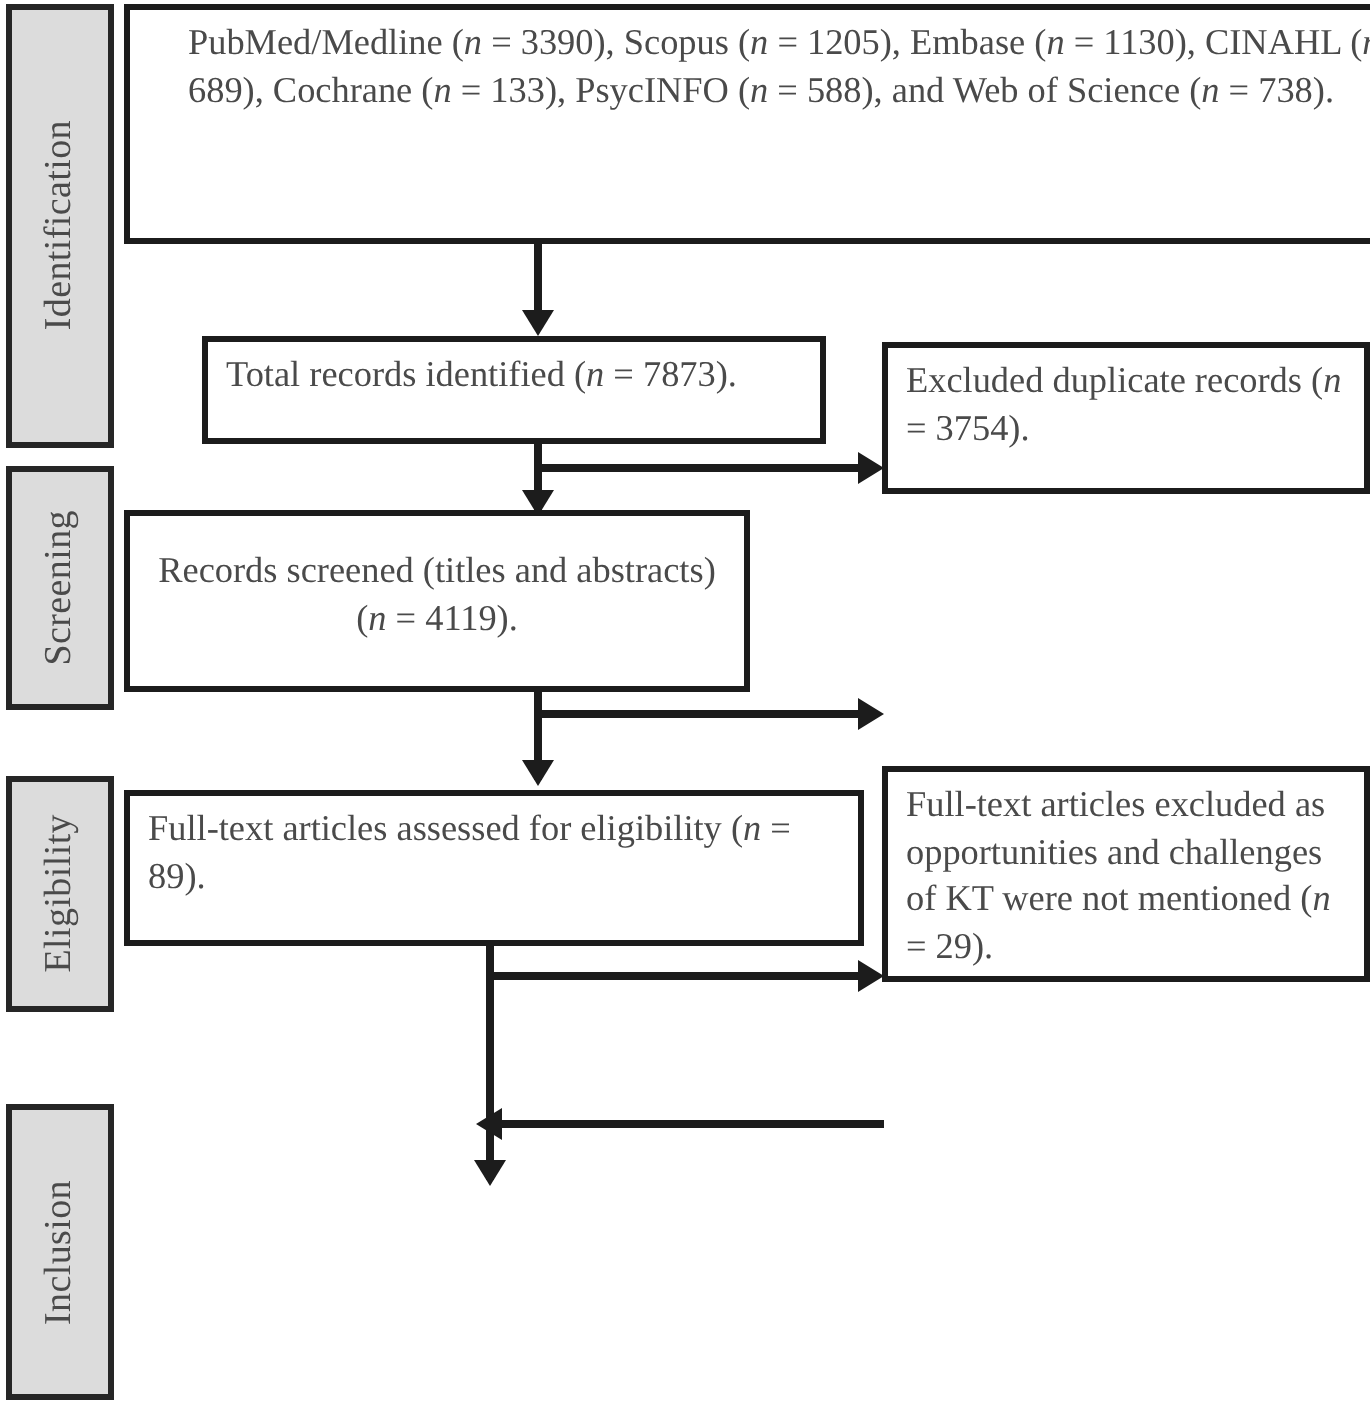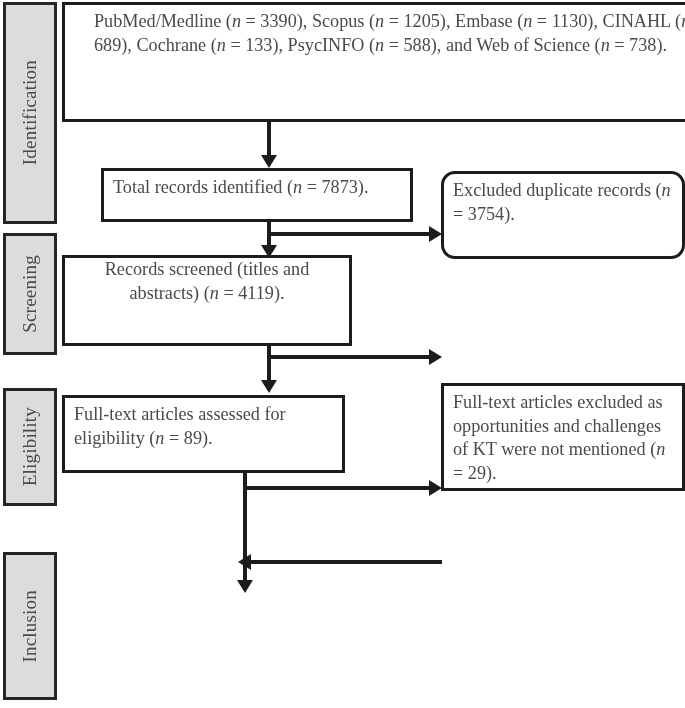--- a/index.html
+++ b/index.html
@@ -121,30 +121,30 @@
   <div class="arrow-down" style="left:237px; top:580px;"></div>
 
   <div class="box left" style="left:62px; top:2px; width:684px; height:120px;padding-left:29px;">
     <span>PubMed/Medline (<span class="n">n</span> = 3390), Scopus (<span class="n">n</span> = 1205), Embase (<span class="n">n</span> = 1130), CINAHL (<span class="n">n</span> = 689), Cochrane (<span class="n">n</span> = 133), PsycINFO (<span class="n">n</span> = 588), and Web of Science (<span class="n">n</span> = 738).</span>
   </div>
 
   <div class="box left" style="left:77px; top:168px; width:312px; height:54px;margin-left:24px;">
     <span>Total records identified (<span class="n">n</span> = 7873).</span>
   </div>
 
-  <div class="box left" style="left:441px; top:171px; width:244px; height:88px;border-radius:14px;">
+  <div class="box left" style="left:441px; top:171px; width:244px; height:76px;">
     <span>Excluded duplicate records (<span class="n">n</span> = 3754).</span>
   </div>
 
-  <div class="box center" style="left:62px; top:255px; width:290px; height:91px; padding-top:0;">
+  <div class="box center" style="left:62px; top:255px; width:313px; height:91px; padding-top:16px;">
     <span>Records screened (titles and abstracts) (<span class="n">n</span> = 4119).</span>
   </div>
 
 
-  <div class="box left" style="left:62px; top:395px; width:283px; height:78px;">
+  <div class="box left" style="left:62px; top:395px; width:370px; height:78px;">
     <span>Full-text articles assessed for eligibility (<span class="n">n</span> = 89).</span>
   </div>
 
   <div class="box left" style="left:441px; top:383px; width:244px; height:108px;font-family:Liberation Serif, serif;">
     <span>Full-text articles excluded as opportunities and challenges of KT were not mentioned (<span class="n">n</span> = 29).</span>
   </div>
 
 
 
 </div>

